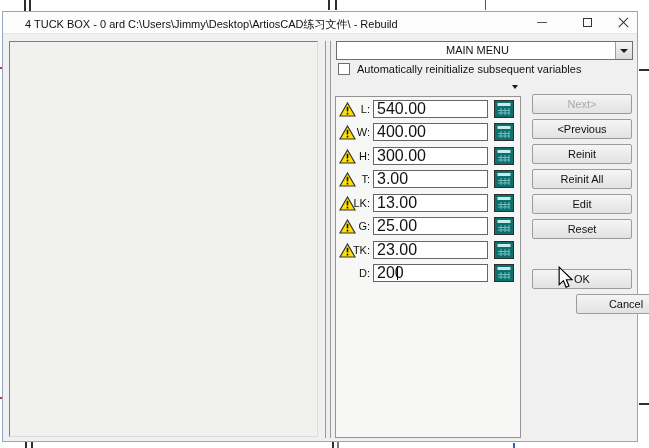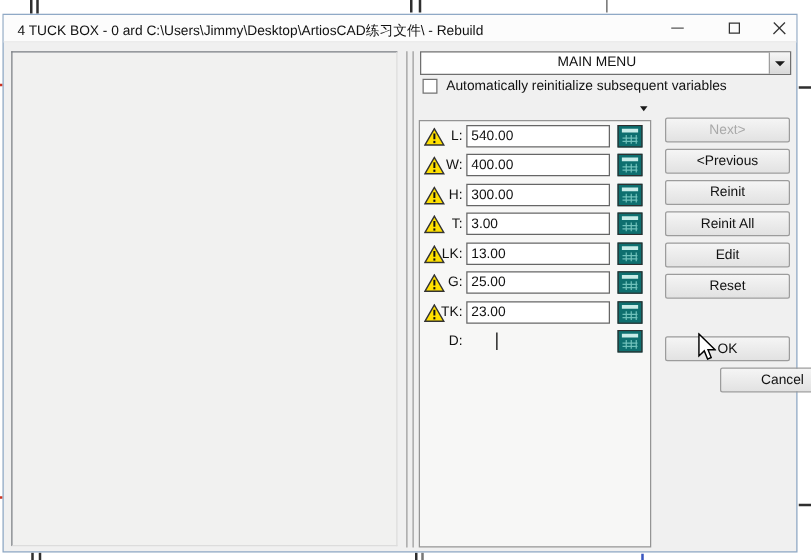--- a/index.html
+++ b/index.html
@@ -17,21 +17,21 @@
 
   
   .dialog {
     position:absolute; left:2px; top:11px; width:636px; height:431px;
     background:#f0f0f0; border:1px solid #8fa9c6;
   }
   .titlebar {
     position:absolute; left:0; top:0; width:100%; height:22px;
     background:#fcfcfc; border-bottom:1px solid #e6e6e6;
   }
-  .title { position:absolute; left:11px; top:5px; white-space:nowrap; }
+  .title { position:absolute; left:22px; top:5px; white-space:nowrap; }
   .winbtn { position:absolute; top:0; height:21px; display:flex; align-items:center; justify-content:center; }
   .btn-min { left:524px; width:30px; } .btn-max { left:569px; width:30px; } .btn-close { left:606px; width:28px; }
   .min-glyph { width:10px; height:1px; background:#555; }
   .max-glyph { width:9px; height:9px; border:1px solid #333; }
   .close-glyph { position:relative; width:11px; height:11px; }
   .close-glyph::before, .close-glyph::after {
     content:""; position:absolute; left:-1px; top:5px; width:13px; height:1.4px; background:#333;
   }
   .close-glyph::before { transform:rotate(45deg); }
   .close-glyph::after  { transform:rotate(-45deg); }
@@ -68,21 +68,21 @@
   .varbox {
     position:absolute; left:332px; top:84px; width:186px; height:342px;
     background:#f7f7f6; border:1px solid #949494;
   }
   .var-row { position:absolute; left:0; width:100%; height:20px; }
   .warn-icon { position:absolute; left:3px; top:2px; }
   .var-label { position:absolute; left:8px; top:3px; width:26px; text-align:right; }
   .var-input {
     position:absolute; left:37px; top:0; width:115px; height:18px;
     border:1px solid #666; background:#fff; padding:0 3px;
-    font-family:"Liberation Sans", sans-serif; font-size:11px; color:#111;
+    font-family:"Liberation Sans", sans-serif; font-size:16px; color:#111;
   }
   .calc-btn {
     position:absolute; left:158px; top:0; width:20px; height:18px;
     border:1px solid #2e2e2e; background:#0e6f6f; padding:0; cursor:pointer;
   }
   .caret { position:absolute; left:61px; top:2px; width:1px; height:14px; background:#000; }
 
   .pushbtn {
     position:absolute; left:529px; width:100px; height:20px;
     background:linear-gradient(#f5f5f5,#e2e2e2);
@@ -249,20 +249,21 @@
         <input class="var-input" value="23.00" style="">
         <button class="calc-btn"><svg width="18" height="16" viewBox="0 0 18 16">
               <rect x="0" y="0" width="18" height="16" fill="#0e6f6f"></rect>
               <rect x="2.5" y="2" width="13" height="3" fill="#c8ece8"></rect>
               <path d="M6 7 V14 M10 7 V14 M14 7 V14 M3 9.5 H15 M3 12 H15" stroke="#6fc0ba" stroke-width="1" fill="none"></path>
             </svg></button>
       </div>
 
       <div class="var-row" style="top:167px;">
         <span class="var-label">D:</span>
+        <input class="var-input" value="200" style="">
         <div class="caret"></div>
         <button class="calc-btn"><svg width="18" height="16" viewBox="0 0 18 16">
               <rect x="0" y="0" width="18" height="16" fill="#0e6f6f"></rect>
               <rect x="2.5" y="2" width="13" height="3" fill="#c8ece8"></rect>
               <path d="M6 7 V14 M10 7 V14 M14 7 V14 M3 9.5 H15 M3 12 H15" stroke="#6fc0ba" stroke-width="1" fill="none"></path>
             </svg></button>
       </div>
 
     </div>
 

